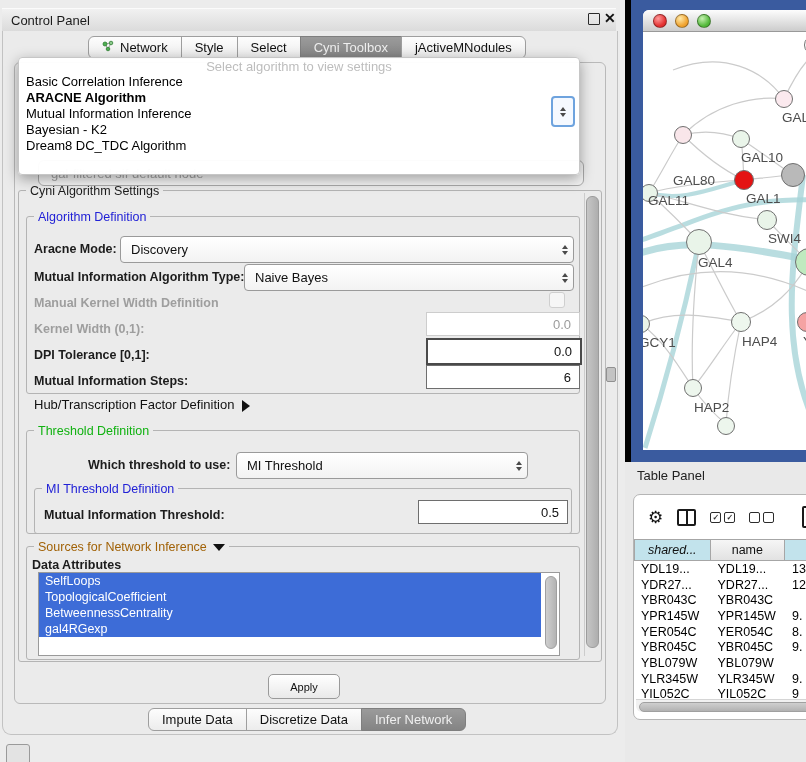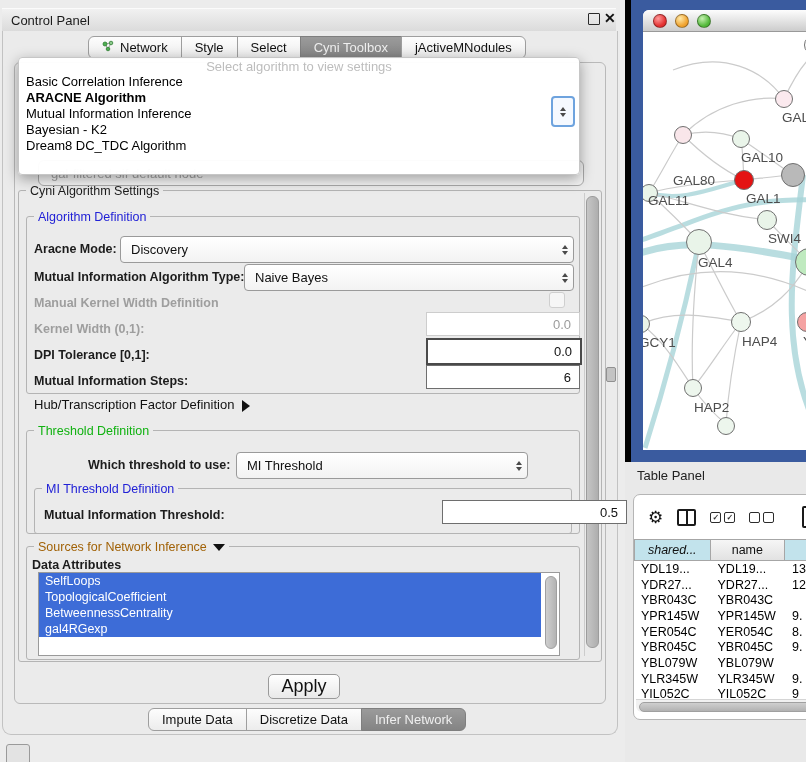--- a/index.html
+++ b/index.html
@@ -47,21 +47,21 @@
   .field.norm{border:1px solid #6e6e6e;}
   #kernel-check{left:549px;top:292px;width:14px;height:14px;border:1px solid #cfcfcf;border-radius:3px;background:#f6f6f6;z-index:2;}
   .tri-right{display:inline-block;width:0;height:0;border-top:6px solid transparent;border-bottom:6px solid transparent;border-left:8px solid #111;vertical-align:middle;margin-left:8px;}
   .tri-down-sm{display:inline-block;width:0;height:0;border-left:6px solid transparent;border-right:6px solid transparent;border-top:7px solid #111;vertical-align:middle;margin-left:6px;}
   
   #attr-list{left:38px;top:572px;width:520px;height:82px;background:#fff;border:1px solid #9a9a9a;z-index:2;overflow:hidden;}
   .attr-item{height:16px;line-height:16px;padding-left:6px;font-size:12.5px;color:#fff;background:#3d6cd7;width:496px;}
   #attr-scroll{position:absolute;right:2px;top:3px;width:10px;height:71px;background:linear-gradient(90deg,#cfcfcf,#b3b3b3);border:1px solid #9f9f9f;border-radius:6px;}
   #outer-scroll-track{left:584px;top:193px;width:15px;height:463px;border-left:1px solid #cccccc;z-index:1;}
   #outer-scroll-thumb{left:586px;top:196px;width:11px;height:450px;background:linear-gradient(90deg,#c6c6c6,#aeaeae);border:1px solid #9c9c9c;border-radius:6px;z-index:2;}
-  #apply-btn{left:268px;top:674px;width:70px;height:23px;background:linear-gradient(#ffffff,#e9e9e9);border:1px solid #9a9a9a;border-radius:5px;display:flex;align-items:center;justify-content:center;font-size:18px;color:#111;}
+  #apply-btn{left:268px;top:674px;width:70px;height:23px;background:linear-gradient(#ffffff,#e9e9e9);border:1px solid #9a9a9a;border-radius:5px;display:flex;align-items:center;justify-content:center;font-size:11px;color:#111;}
   #dock-icon{left:6px;top:744px;width:22px;height:20px;border:1px solid #9a9a9a;border-radius:3px;background:#e3e3e3;}
   #split-handle{left:606px;top:367px;width:8px;height:13px;background:#c3c3c3;border:1px solid #909090;border-radius:2px;z-index:4;}
   
   #desktop{left:625px;top:0;width:181px;height:578px;background:#3a5b9f;border-left:6px solid #000000;}
   #net-window{position:absolute;left:12px;top:10px;width:200px;height:440px;background:#fff;border-radius:6px 0 0 0;overflow:hidden;}
   #net-titlebar{position:absolute;left:0;top:0;width:100%;height:22px;background:linear-gradient(#fdfdfd,#cccccc);border-bottom:1px solid #999;z-index:10;display:flex;align-items:center;gap:8px;padding-left:10px;box-sizing:border-box;}
   .tl{width:12px;height:12px;border-radius:50%;border:1px solid rgba(0,0,0,0.35);}
   .tl.red{background:radial-gradient(circle at 35% 30%,#ff9a9a,#e33030 65%);}
   .tl.yellow{background:radial-gradient(circle at 35% 30%,#ffe9a8,#f0a22e 65%);}
   .tl.green{background:radial-gradient(circle at 35% 30%,#c5f0b0,#53b93a 65%);}
@@ -177,21 +177,21 @@
     <span class="cv">MI Threshold</span>
     <span class="sp">
         <span class="tri-up"></span>
         <span class="tri-dn"></span>
       </span>
   </div>
 
   <div class="group" style="left:34px;top:488px;width:536px;height:44px;"></div>
   <div class="gtitle blue" style="left:42px;top:482px;">MI Threshold Definition</div>
   <div class="lbl" style="left:44px;top:508px;">Mutual Information Threshold:</div>
-  <div class="field norm" style="left:442px;top:500px;width:140px;height:22px;padding-left:35px;">0.5</div>
+  <div class="field norm" style="left:418px;top:500px;width:140px;height:22px;">0.5</div>
 
   <div class="group" style="left:26px;top:546px;width:552px;height:112px;"></div>
   <div class="gtitle" style="left:34px;top:540px;color:#a16207;">
     <span>Sources for Network Inference</span><span class="tri-down-sm"></span>
   </div>
   <div class="lbl" style="left:32px;top:558px;">Data Attributes</div>
   <div id="attr-list" class="abs">
     <div class="attr-item">SelfLoops</div>
       <div class="attr-item">TopologicalCoefficient</div>
       <div class="attr-item">BetweennessCentrality</div>

